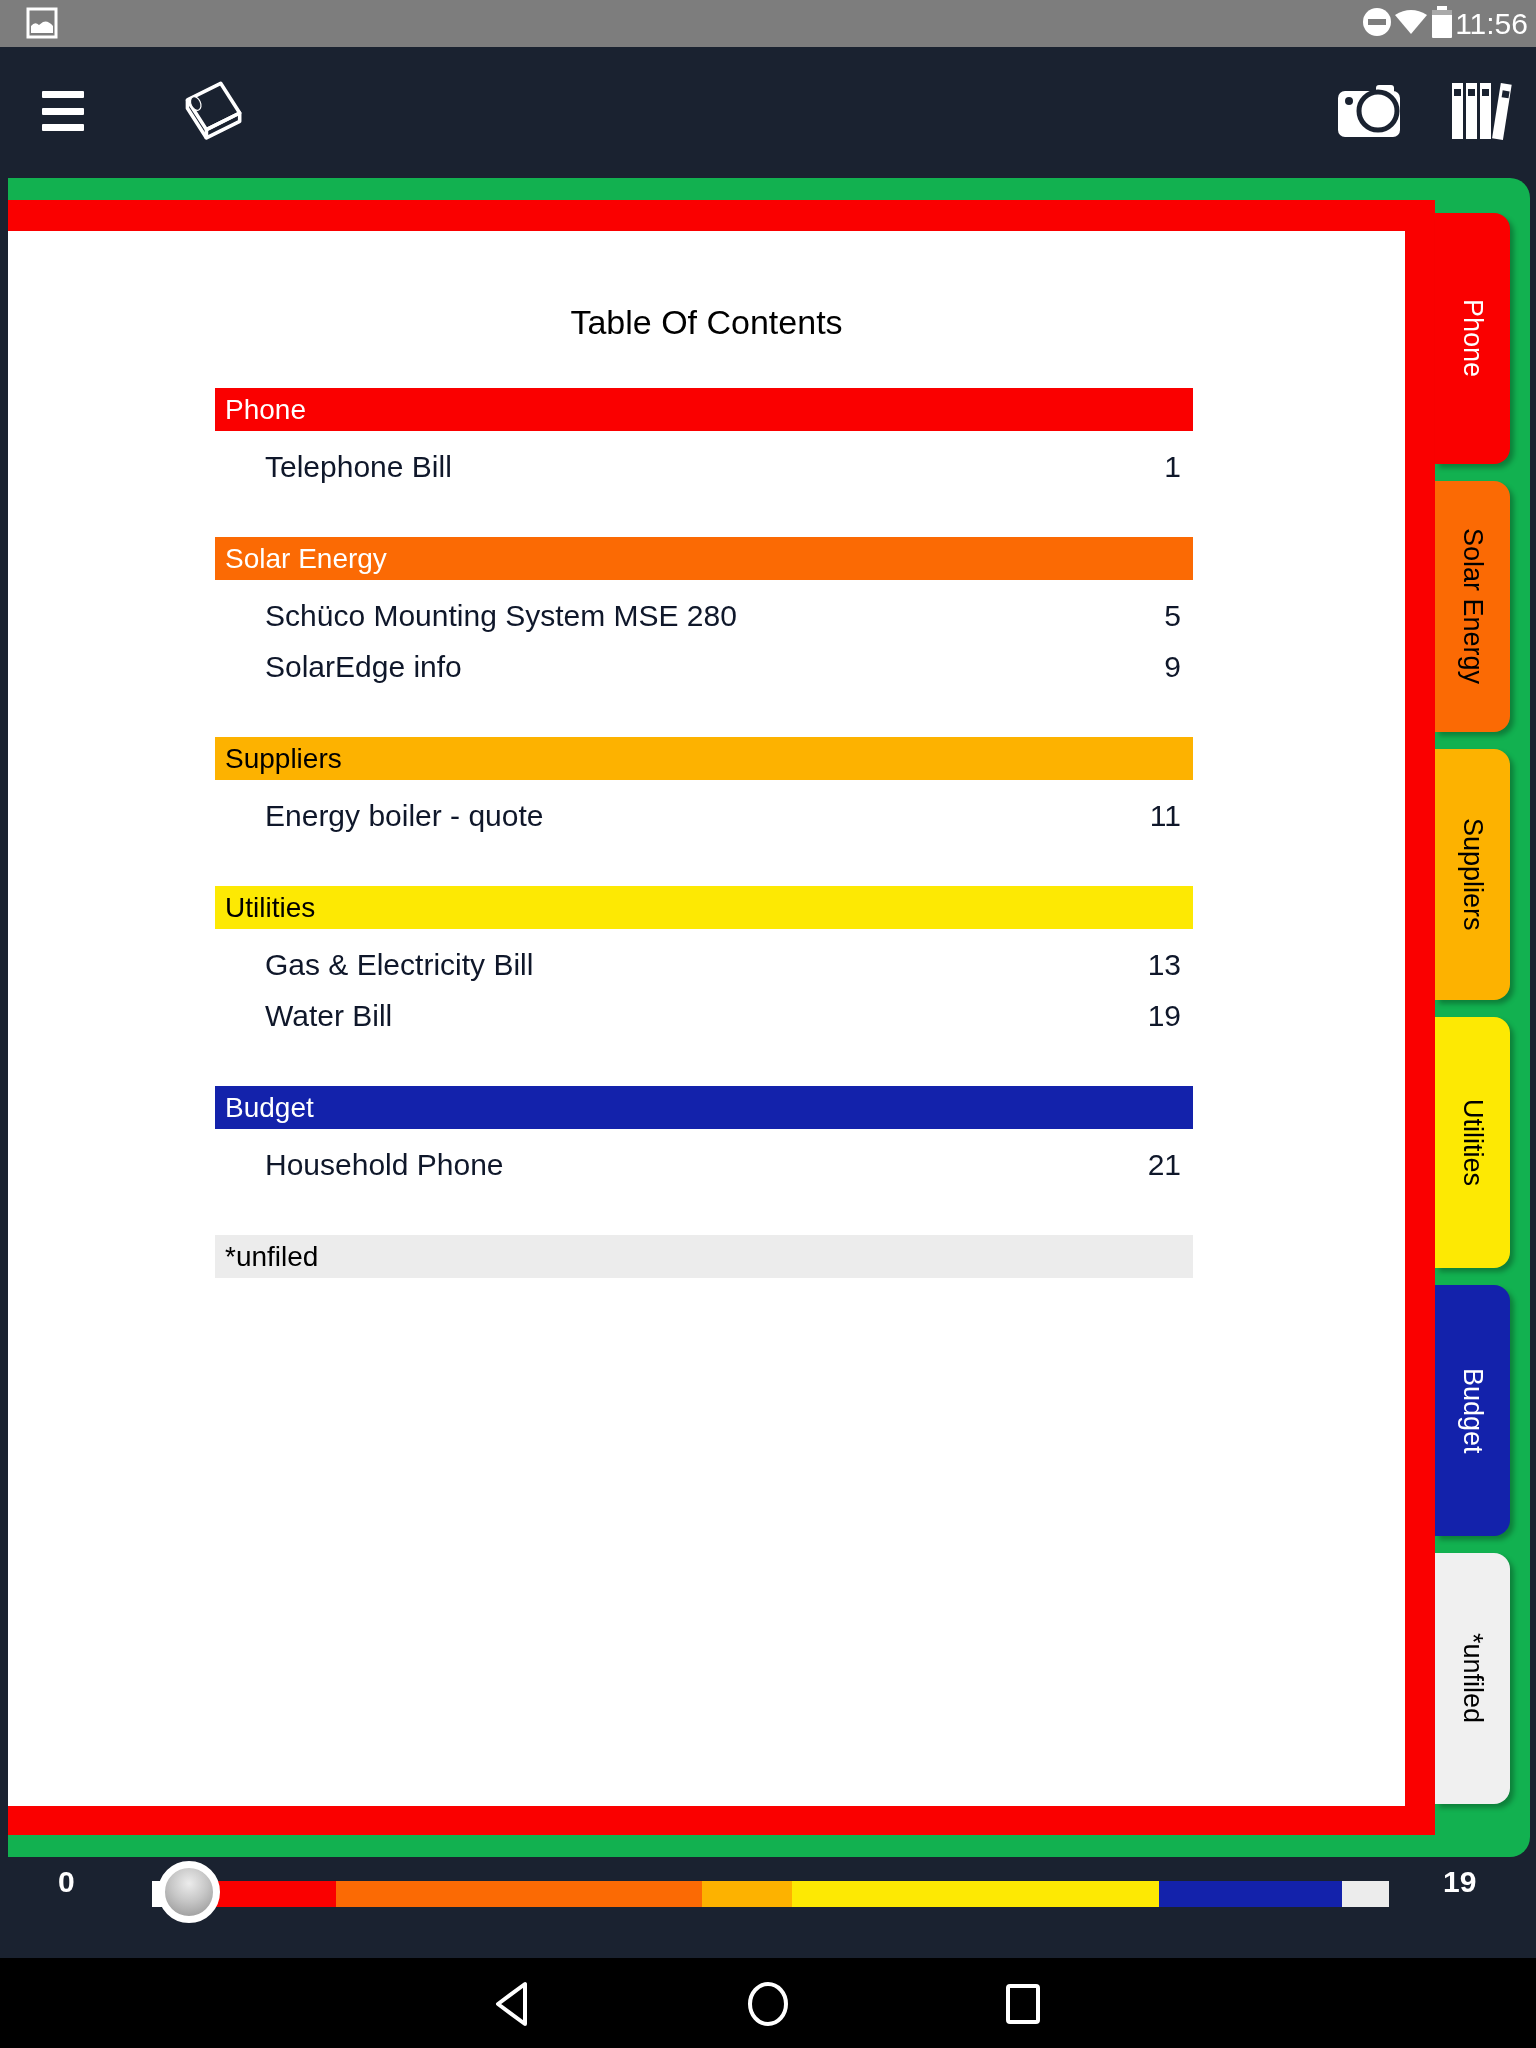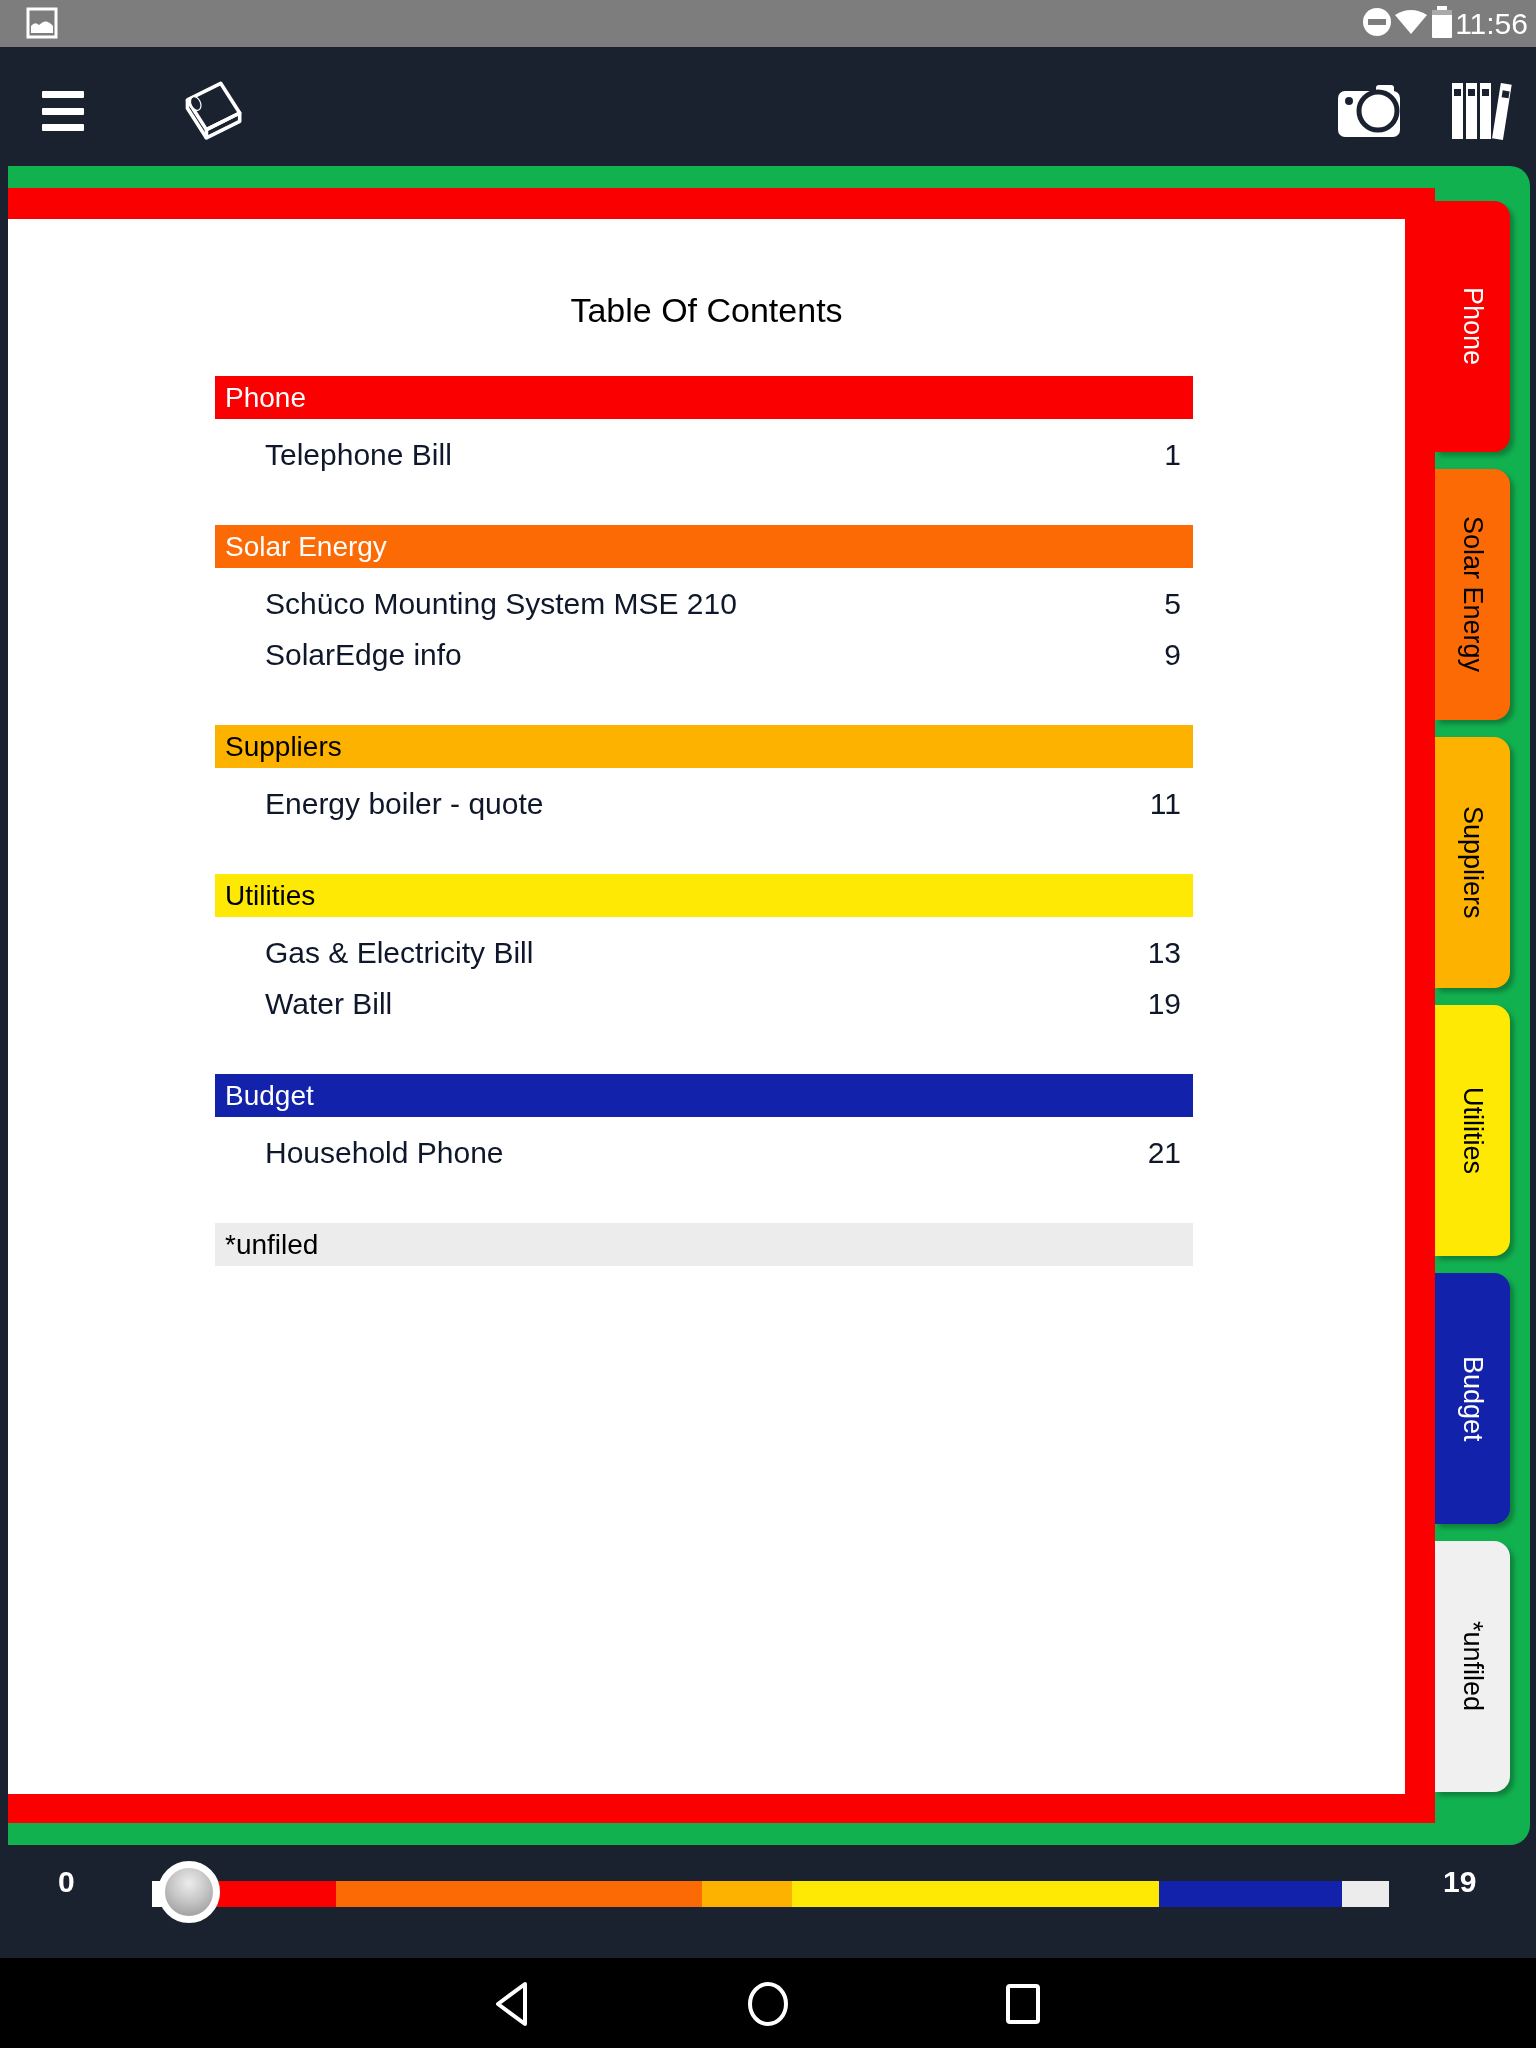--- a/index.html
+++ b/index.html
@@ -12,21 +12,21 @@
   .status-bar{position:absolute;left:0;top:0;width:1536px;height:47px;background:#7D7D7D;}
   .status-left{position:absolute;left:26px;top:7px;}
   .status-right{position:absolute;right:6px;top:0;height:47px;display:flex;align-items:center;}
   .status-time{color:#FFFFFF;font-size:30px;font-weight:400;padding-right:2px;}
   
   .toolbar{position:absolute;left:0;top:47px;width:1536px;height:128px;background:#1A2230;}
   .menu-button{position:absolute;left:42px;top:44px;width:42px;height:40px;display:flex;flex-direction:column;justify-content:space-between;cursor:pointer;}
   .menu-button span{display:block;height:7px;background:#FFFFFF;border-radius:1px;}
   .tb-icon{position:absolute;}
   
-  .binder{position:absolute;left:8px;top:166px;width:1522px;height:1679px;background:#12B150;border-radius:0 20px 20px 0;}
+  .binder{position:absolute;left:8px;top:178px;width:1522px;height:1679px;background:#12B150;border-radius:0 20px 20px 0;}
   .red-frame{position:absolute;left:0;top:22px;width:1427px;height:1635px;background:#FA0000;}
   .page{position:absolute;left:0;top:53px;width:1397px;height:1575px;background:#FFFFFF;}
   .toc-title{position:absolute;left:0;top:72px;width:100%;text-align:center;font-size:34px;color:#000000;}
   .toc-body{position:absolute;left:207px;top:157px;width:978px;}
   .toc-section + .toc-section{margin-top:45px;}
   .toc-header{height:43px;line-height:43px;font-size:28px;padding-left:10px;box-sizing:border-box;}
   .toc-entries{margin-top:10px;}
   .toc-entry{height:51px;display:flex;align-items:center;justify-content:space-between;
              padding:0 12px 0 50px;font-size:30px;color:#0f172a;cursor:pointer;}
   
@@ -134,21 +134,21 @@
             <div class="toc-entry">
               <span>Telephone Bill</span>
               <span>1</span>
             </div>
           </div>
         </div>
         <div class="toc-section">
           <div class="toc-header" style="background: rgb(251, 106, 4); color: rgb(255, 255, 255);">Solar Energy</div>
           <div class="toc-entries">
             <div class="toc-entry">
-              <span>Schüco Mounting System MSE 210</span>
+              <span>Schüco Mounting System MSE 280</span>
               <span>5</span>
             </div>
             <div class="toc-entry">
               <span>SolarEdge info</span>
               <span>9</span>
             </div>
           </div>
         </div>
         <div class="toc-section">
           <div class="toc-header" style="background: rgb(253, 178, 0); color: rgb(0, 0, 0);">Suppliers</div>

